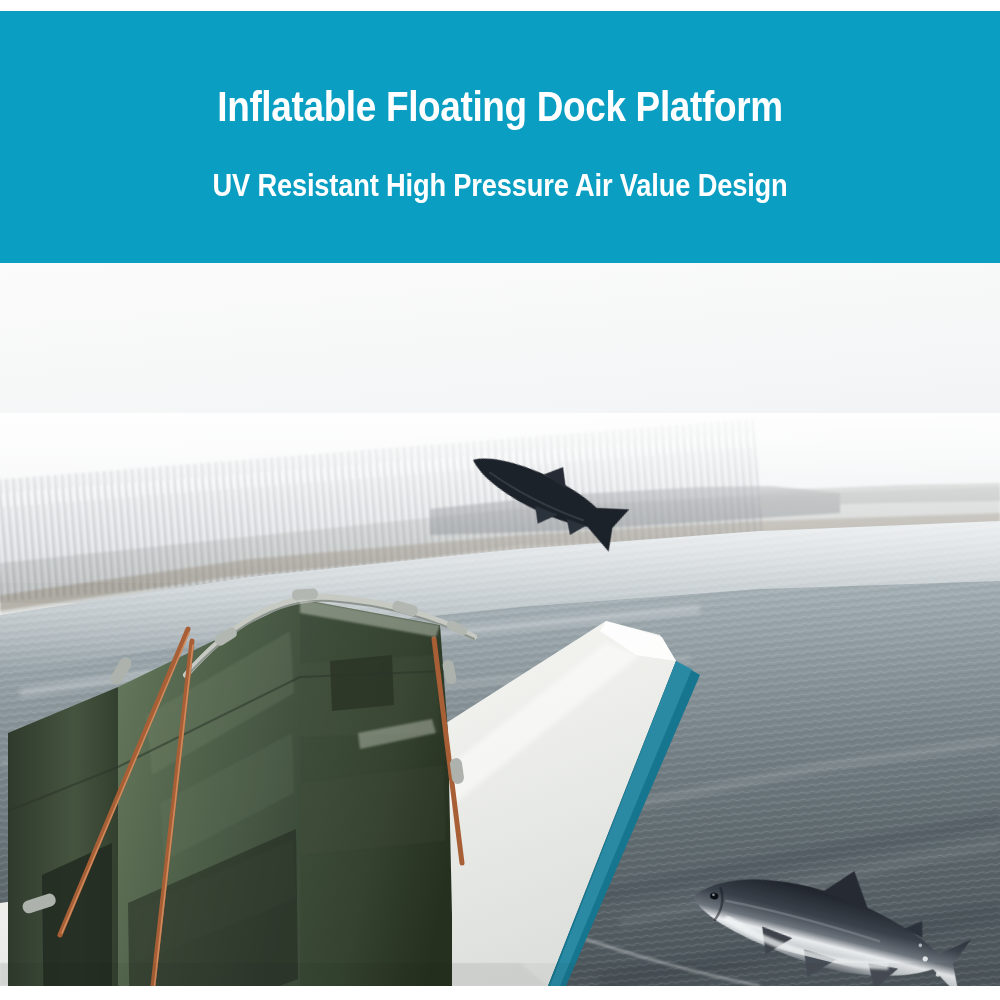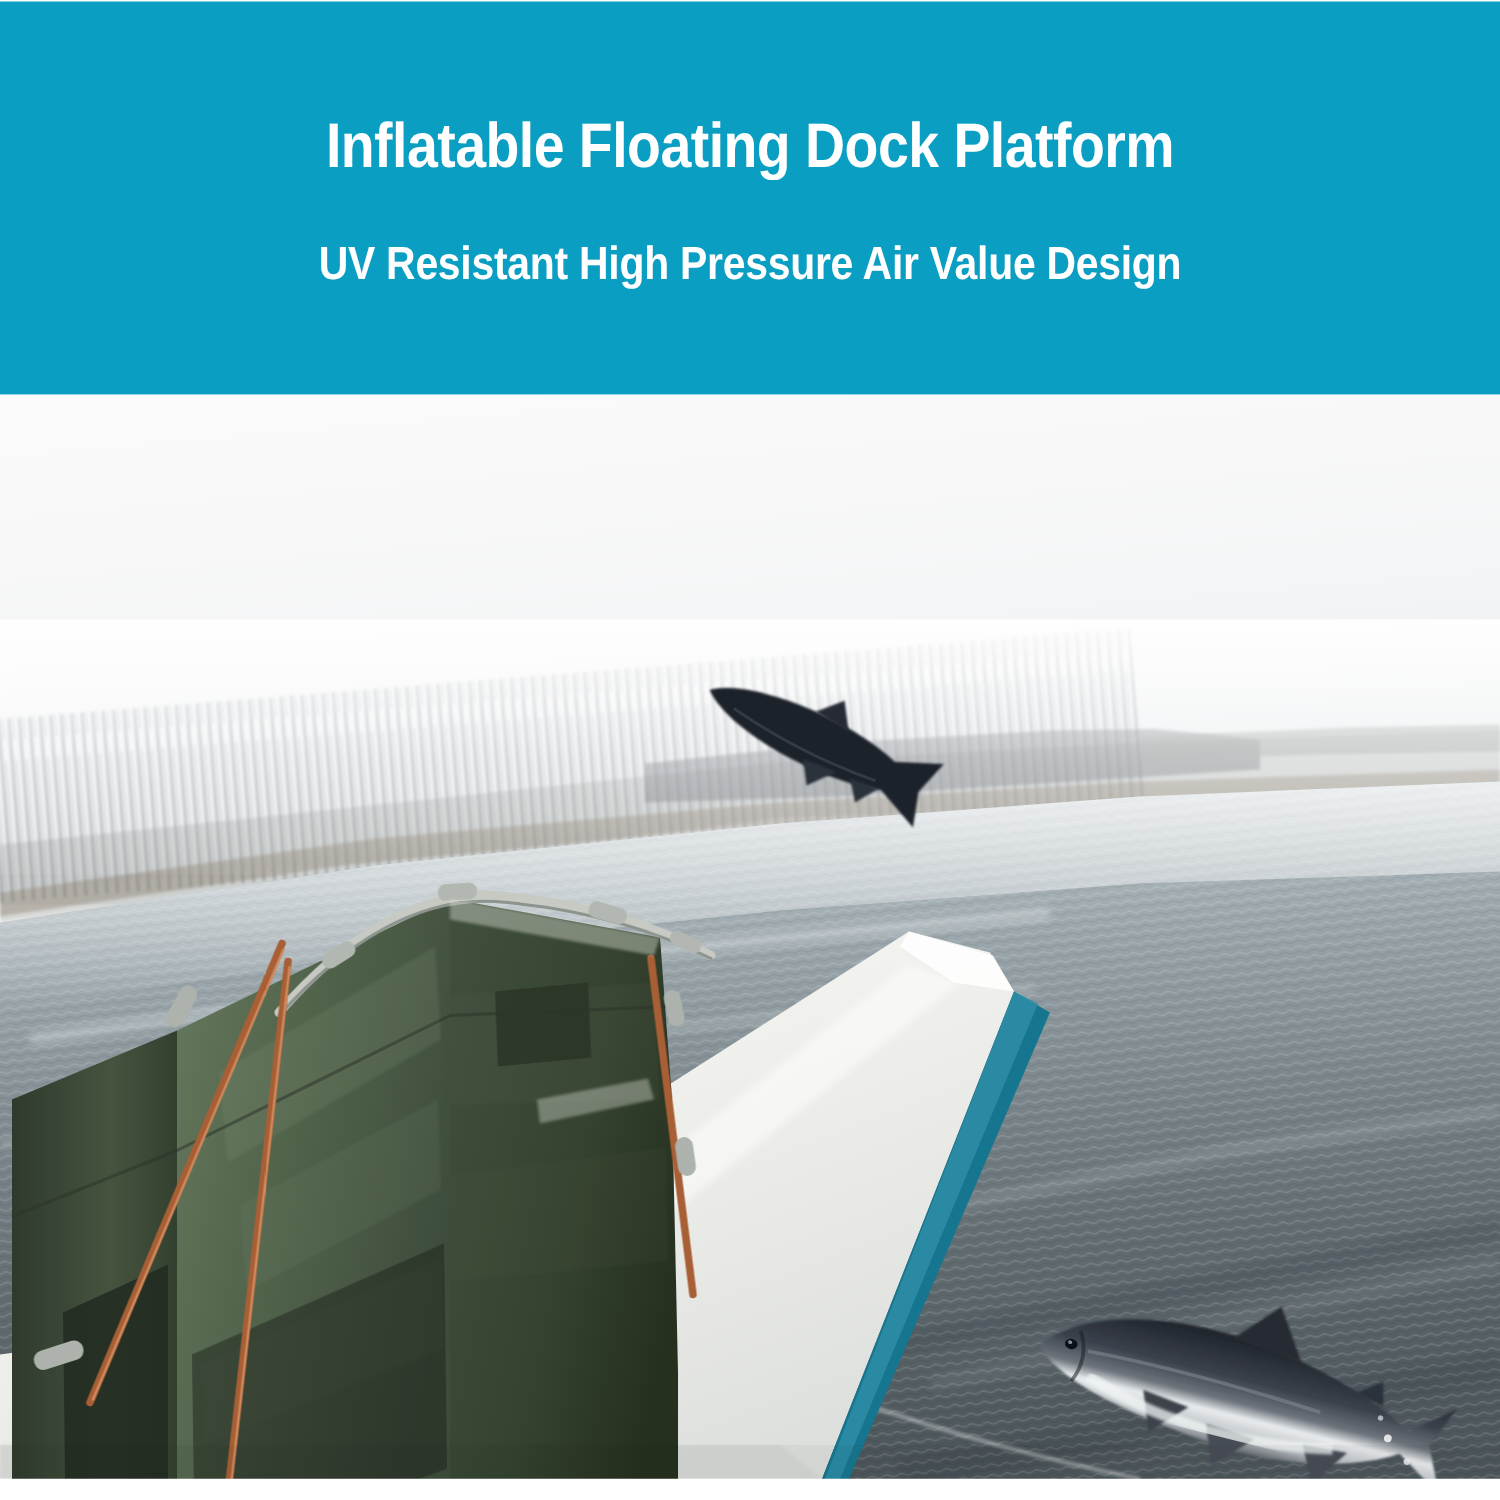--- a/index.html
+++ b/index.html
@@ -15,21 +15,21 @@
     position: relative;
     width: 1000px;
     height: 1000px;
     overflow: hidden;
     background: #ffffff;
   }
 
   
   #banner {
     position: absolute;
-    left: 0; top: 1px;
+    left: 0; top: 11px;
     width: 1000px;
     height: 263px;
     background: #0a9ec2;
     overflow: hidden;
   }
   #banner-title {
     position: absolute;
     left: 0; top: 72px;
     width: 1000px;
     text-align: center;

